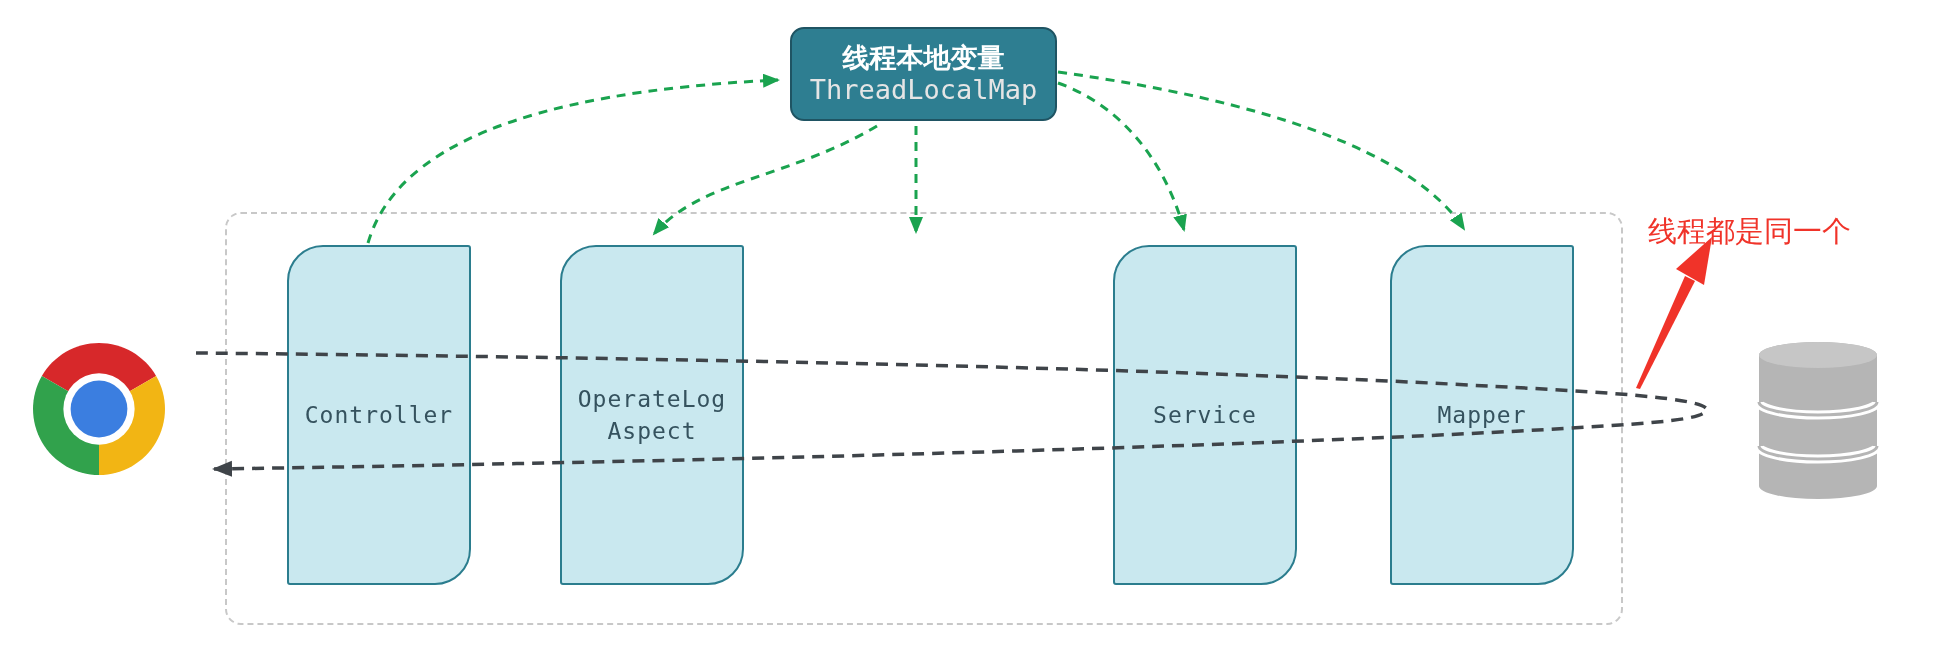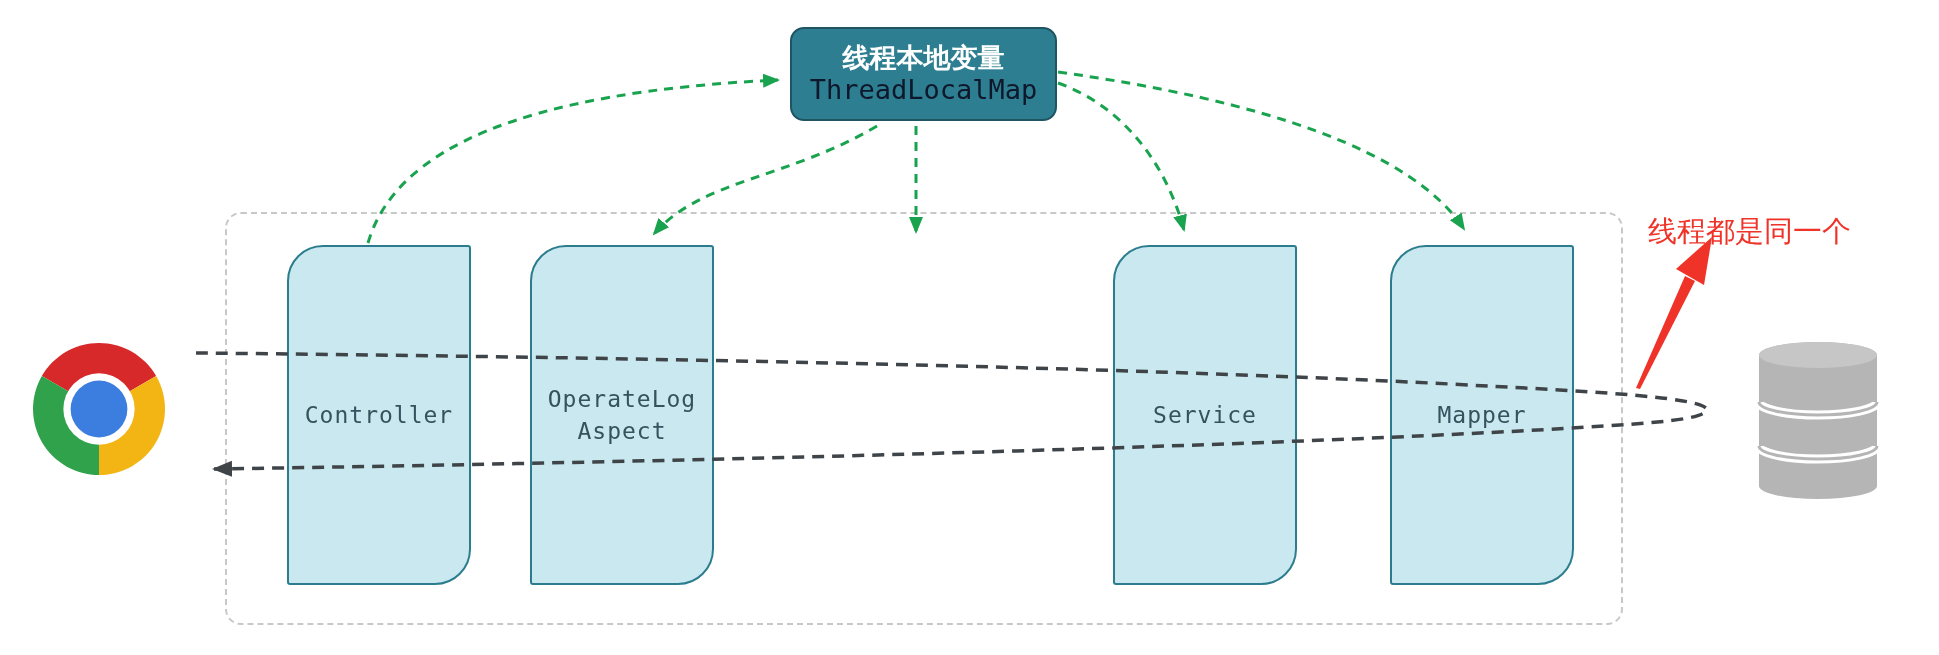--- a/index.html
+++ b/index.html
@@ -45,21 +45,21 @@
     border:2.5px solid #1f5463;
     border-radius:14px;
     display:flex;flex-direction:column;align-items:center;justify-content:center;
     box-sizing:border-box;
     z-index:2;
   }
   .tlm .cn{
     color:#ffffff;font-size:27px;font-weight:600;line-height:1.2;
   }
   .tlm .en{
-    color:#0f172a;font-size:27px;line-height:1.2;
+    color:#e5e5e5;font-size:27px;line-height:1.2;
     font-family:"DejaVu Sans Mono","Liberation Mono",monospace;
   }
   
   .annotation{
     position:absolute;
     left:1648px;top:212px;
     color:#f03329;
     font-size:29px;
     font-weight:500;
     white-space:nowrap;
@@ -80,21 +80,21 @@
   <div class="container"></div>
 
   <div class="tlm">
     <div class="cn">线程本地变量</div>
     <div class="en">ThreadLocalMap</div>
   </div>
 
   <div class="stage" style="left:287px">
     <div class="lbl">Controller</div>
   </div>
-  <div class="stage" style="left:530px">
+  <div class="stage" style="left:560px">
     <div class="lbl">OperateLog
 Aspect</div>
   </div>
   <div class="stage" style="left:1113px">
     <div class="lbl">Service</div>
   </div>
   <div class="stage" style="left:1390px">
     <div class="lbl">Mapper</div>
   </div>
 

